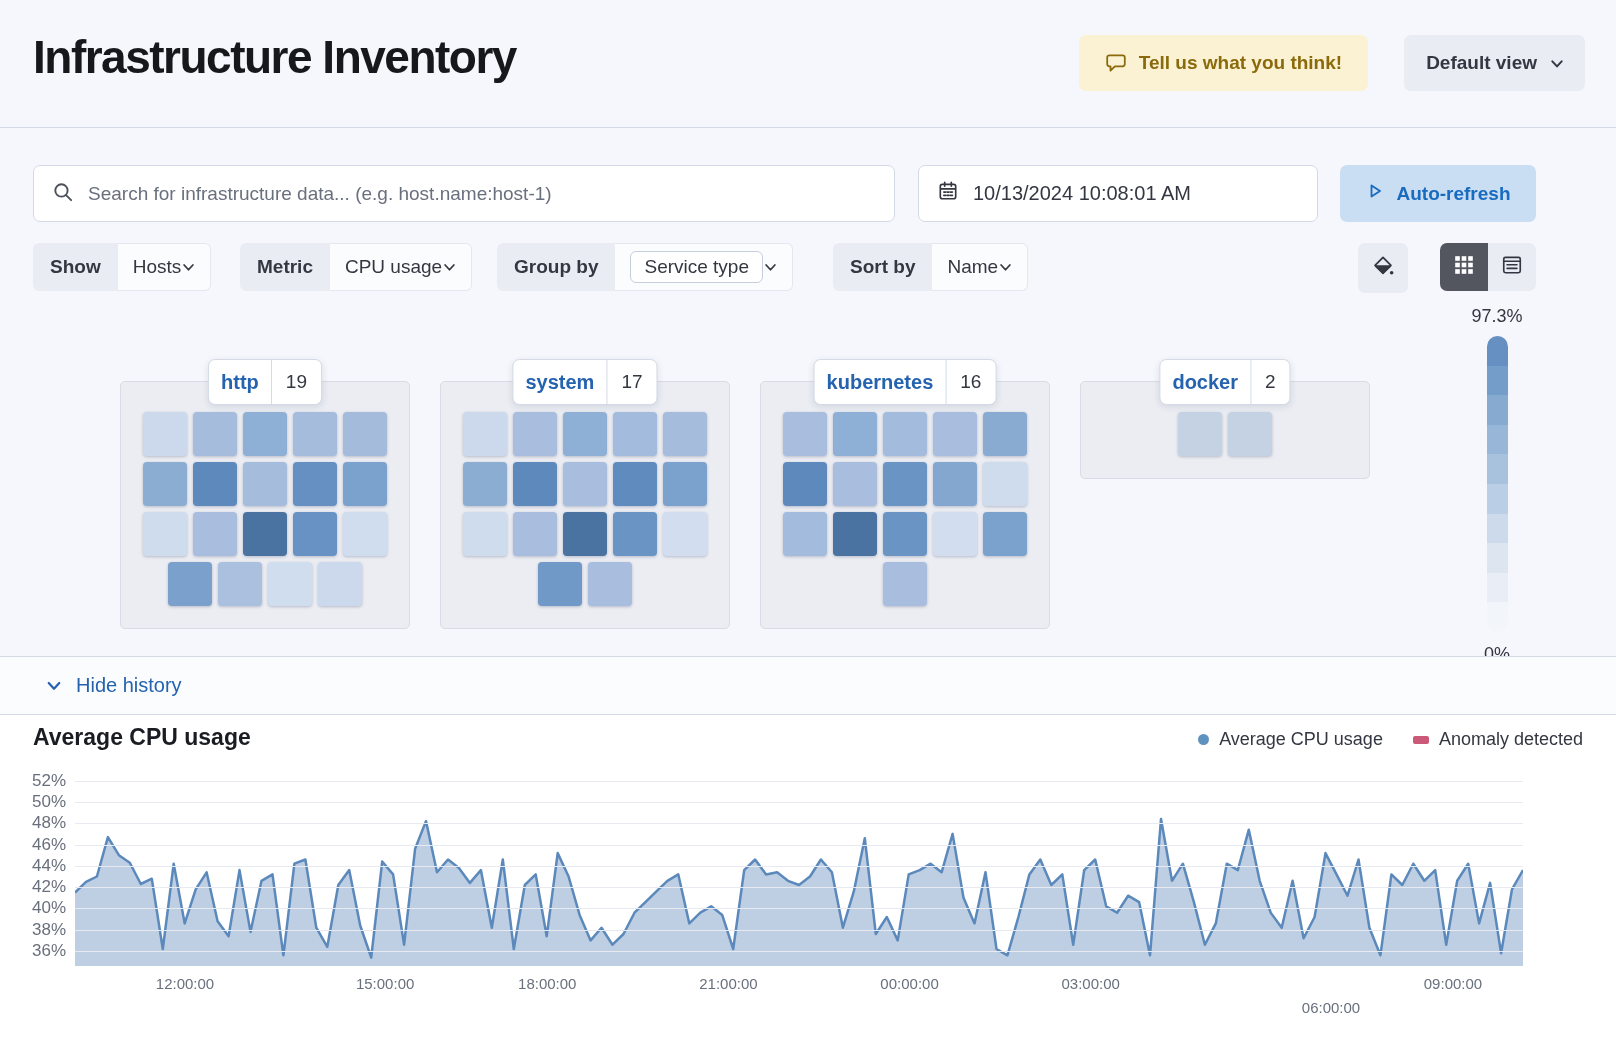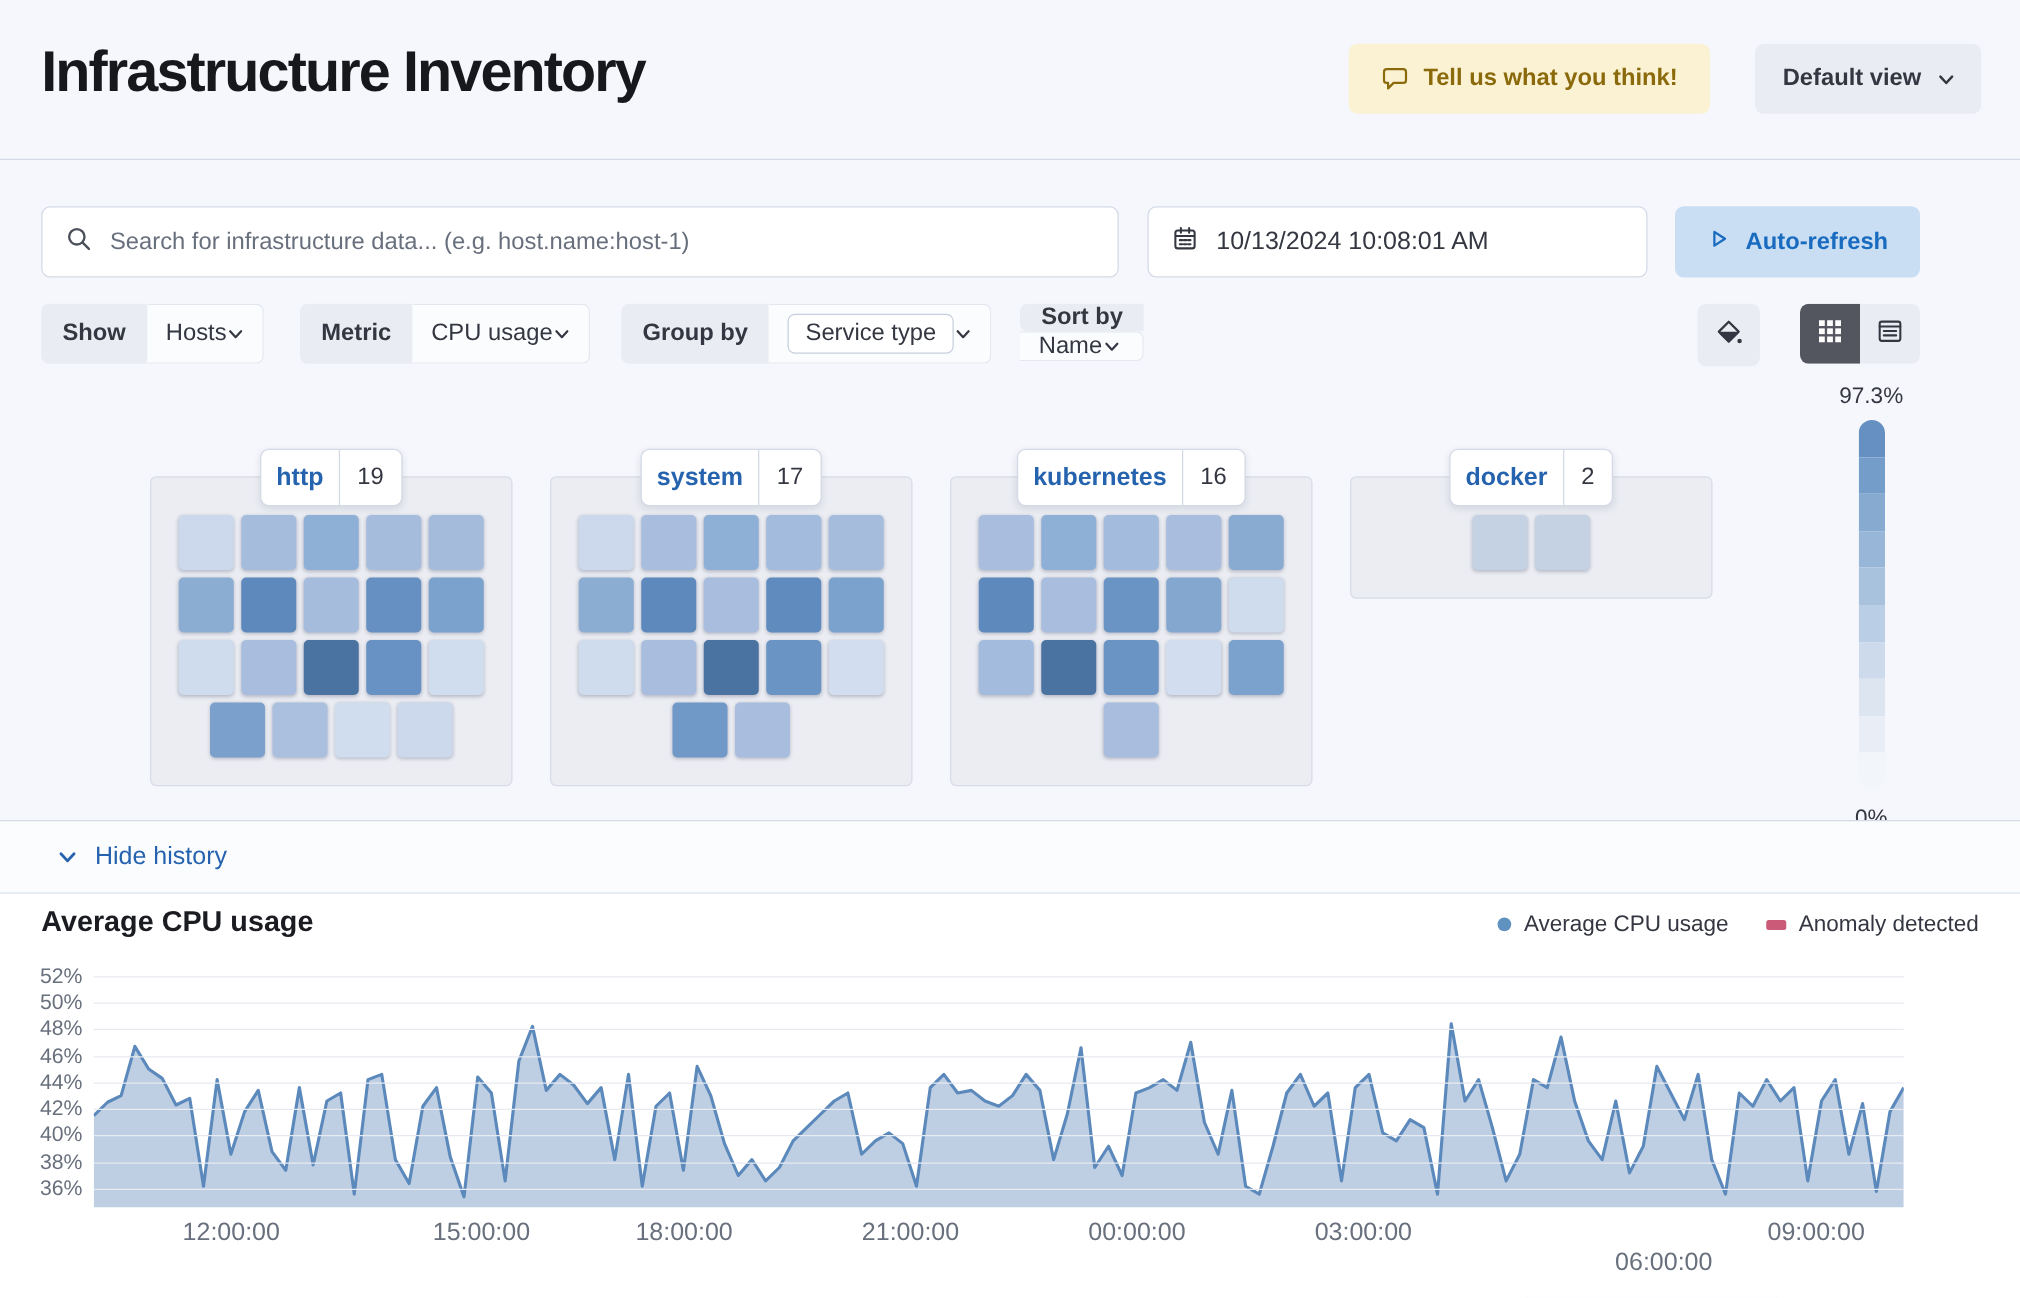--- a/index.html
+++ b/index.html
@@ -58,21 +58,21 @@
 
   
   .chart-section { position:absolute; left:0; top:715px; width:1616px; height:323px; background:#fff; }
   .chart-title { position:absolute; left:33px; top:9px; font-size:23px; font-weight:700; color:#1a1c21; }
   .chart-legend { position:absolute; right:33px; top:14px; display:flex; gap:30px; align-items:center; }
   .cl-item { display:flex; align-items:center; gap:10px; font-size:18px; color:#343741; }
   .cl-dot { width:11px; height:11px; border-radius:50%; }
   .cl-dash { width:16px; height:8px; border-radius:2px; }
   .grid-line { position:absolute; left:75px; width:1448px; height:1px; background:#e7eaf1; }
   .ytick { position:absolute; left:14px; width:52px; text-align:right; font-size:17px; color:#69707d; }
-  .xtick { position:absolute; transform:translateX(-50%); font-size:20px; color:#69707d; top:260px; }
+  .xtick { position:absolute; transform:translateX(-50%); font-size:15px; color:#69707d; top:260px; }
   .plot { position:absolute; left:75px; top:55px; }
 </style>
 </head>
 <body>
 
 <div class="page">
 
   <div class="upper">
     <div class="page-title">Infrastructure Inventory</div>
     <div class="hdr-actions">
@@ -161,21 +161,21 @@
       <span class="fvalue">
         <span>CPU usage</span>
         <span class="chev">
             <svg width="15" height="15" viewBox="0 0 12 12" fill="none" stroke="#343741" stroke-width="1.4" stroke-linecap="round" stroke-linejoin="round">
               <polyline points="2.5,4 6,7.8 9.5,4"></polyline>
             </svg>
           </span>
       </span>
     </div>
 
-    <div class="fctl" style="left:816px;flex-direction:column;">
+    <div class="fctl" style="left:833px;">
       <span class="flabel">Sort by</span>
       <span class="fvalue">
         <span>Name</span>
         <span class="chev">
             <svg width="15" height="15" viewBox="0 0 12 12" fill="none" stroke="#343741" stroke-width="1.4" stroke-linecap="round" stroke-linejoin="round">
               <polyline points="2.5,4 6,7.8 9.5,4"></polyline>
             </svg>
           </span>
       </span>
     </div>

